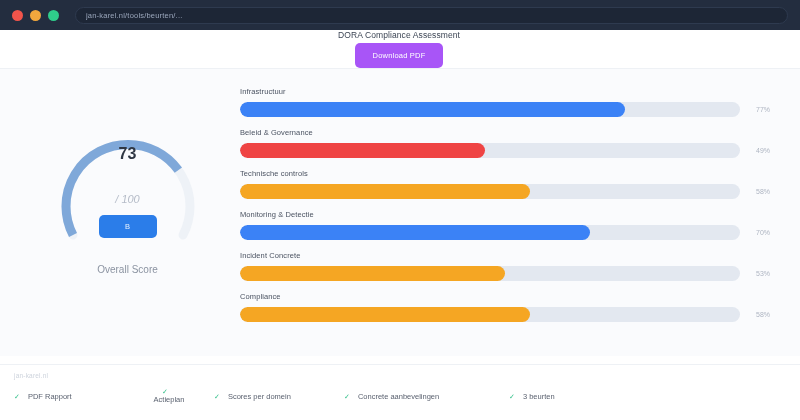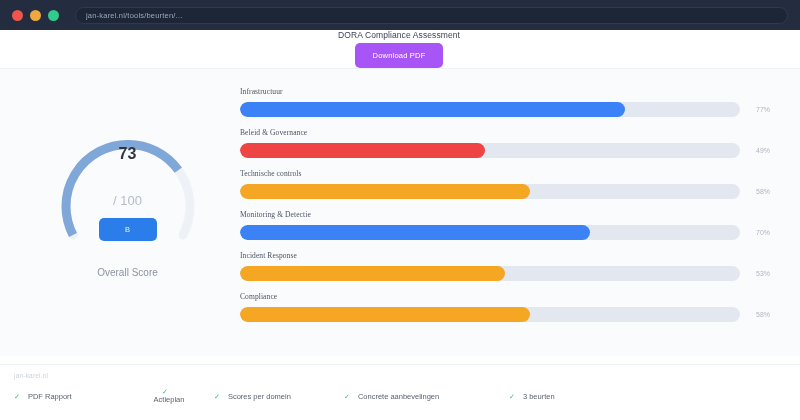--- a/index.html
+++ b/index.html
@@ -115,23 +115,24 @@
     flex-direction: column;
     align-items: center;
   }
   .gauge-score {
     font-size: 16px;
     font-weight: bold;
     color: #2f3743;
     margin-top: 56px;
   }
   .gauge-outof {
-    font-size: 13px;
+    font-size: 11px;
     color: #b5bcc8;
     margin-top: 30px;
+    font-style: italic;
   }
   .grade-badge {
     background: #2b7de9;
     color: #e8f1fd;
     font-size: 7.5px;
     border-radius: 5px;
     padding: 7px 0;
     width: 58px;
     text-align: center;
     margin-top: 10px;
@@ -147,21 +148,20 @@
     flex: 1;
     padding-left: 15px;
     padding-top: 0px;
   }
   .bar-row { margin-bottom: 11px; }
   .bar-label {
     font-size: 7.5px;
     color: #4a5261;
     margin-bottom: 6px;
     letter-spacing: .1px;
-    font-family: Liberation Serif, serif;
   }
   .bar-line {
     display: flex;
     align-items: center;
   }
   .bar-track {
     flex: 1;
     height: 15px;
     background: #e3e8f0;
     border-radius: 7.5px;
@@ -286,21 +286,21 @@
       <div class="bar-row">
         <div class="bar-label">Monitoring &amp; Detectie</div>
         <div class="bar-line">
           <div class="bar-track" style="background: rgb(227, 232, 240);">
             <div class="bar-fill" style="width: 70%; background: rgb(59, 130, 246);"></div>
           </div>
           <div class="bar-pct">70%</div>
         </div>
       </div>
       <div class="bar-row">
-        <div class="bar-label">Incident Response</div>
+        <div class="bar-label">Incident Concrete</div>
         <div class="bar-line">
           <div class="bar-track" style="background: rgb(227, 232, 240);">
             <div class="bar-fill" style="width: 53%; background: rgb(245, 166, 35);"></div>
           </div>
           <div class="bar-pct">53%</div>
         </div>
       </div>
       <div class="bar-row">
         <div class="bar-label">Compliance</div>
         <div class="bar-line">

